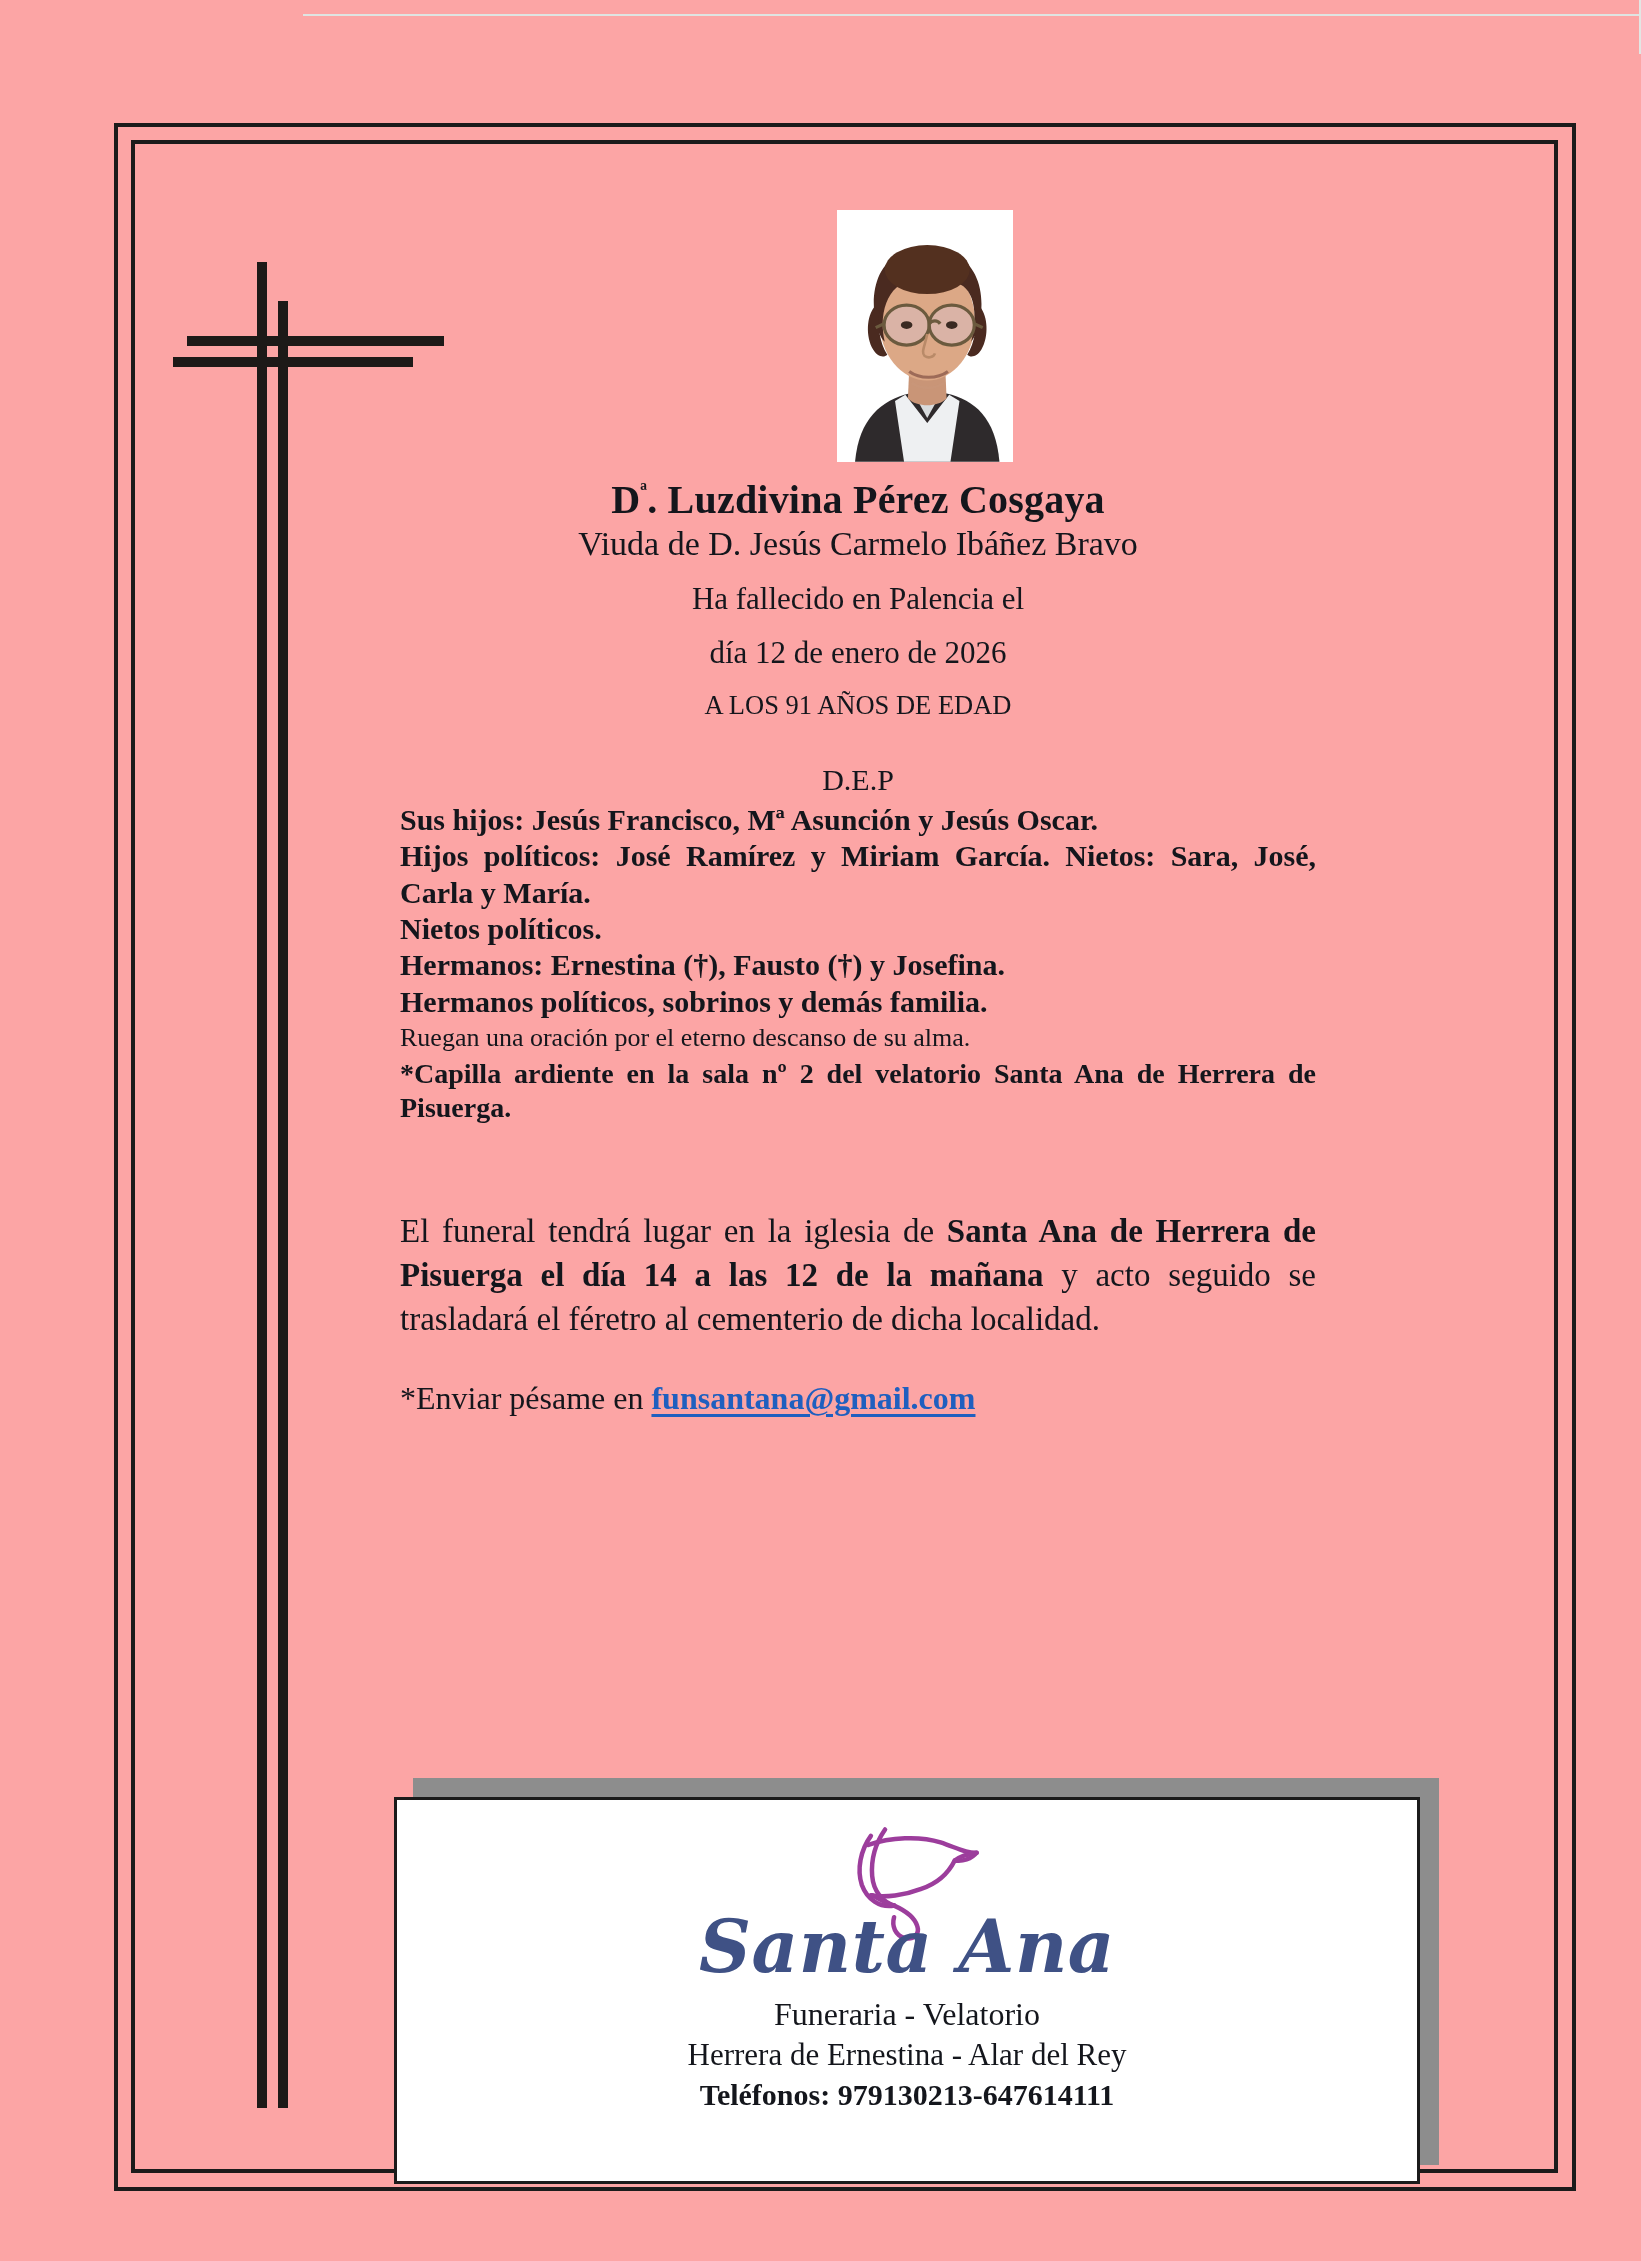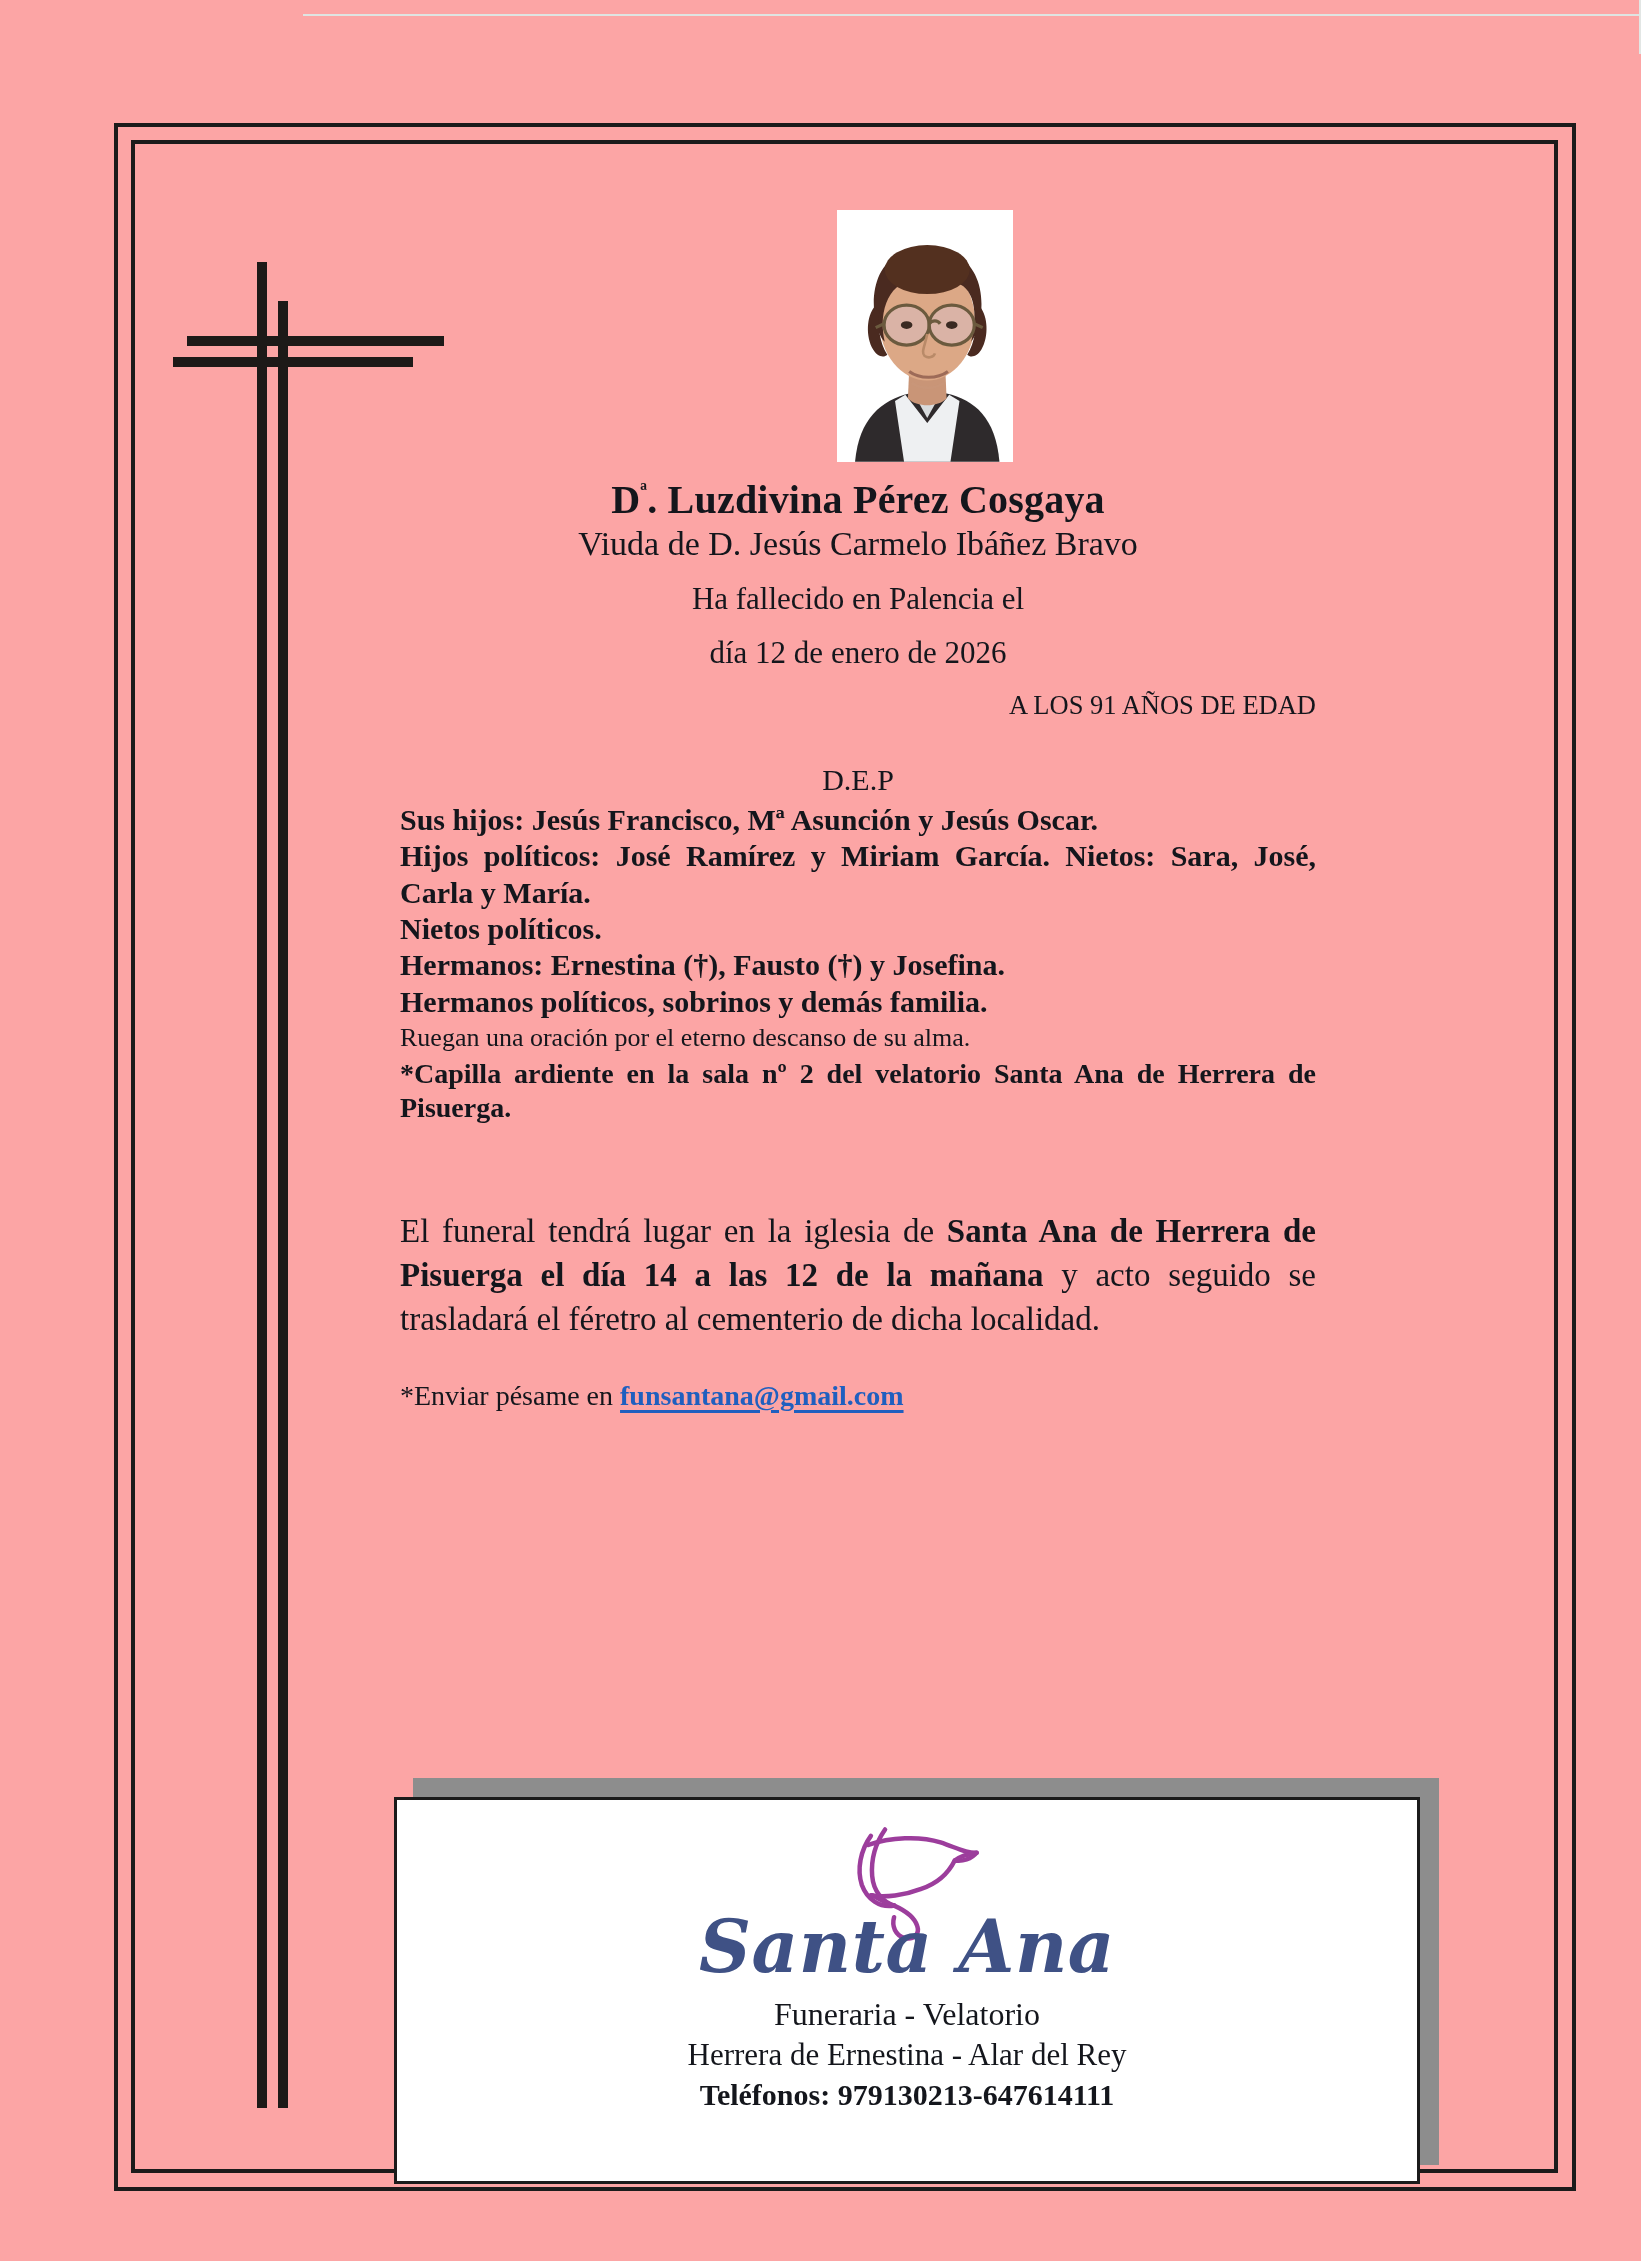--- a/index.html
+++ b/index.html
@@ -140,21 +140,21 @@
     line-height: 1.12;
     margin: 0 0 17px 0;
   }
   .died-line {
     text-align: center;
     font-size: 31px;
     line-height: 1.22;
     margin: 16px;
   }
   .age-line {
-    text-align: right;
+    text-align: center;
     font-size: 26.5px;
     line-height: 1.3;
     margin: 9px 0 0 0;
   }
   .dep {
     text-align: center;
     font-size: 30px;
     line-height: 1.2;
     margin: 40px 0 0 0;
   }
@@ -189,21 +189,21 @@
     font-size: 33px;
     line-height: 1.33;
     text-align: justify;
     text-align-last: left;
     width: 916px;
   }
   .funeral b { font-weight: bold; }
 
   .condolence {
     margin: 37px 0 0 0;
-    font-size: 28px;
+    font-size: 32px;
     line-height: 1.2;
   }
   .condolence .mail {
     color: #1f5fbf;
     font-weight: bold;
     text-decoration: underline;
     text-underline-offset: 4.5px;
     text-decoration-thickness: 3.2px;
   }
 

